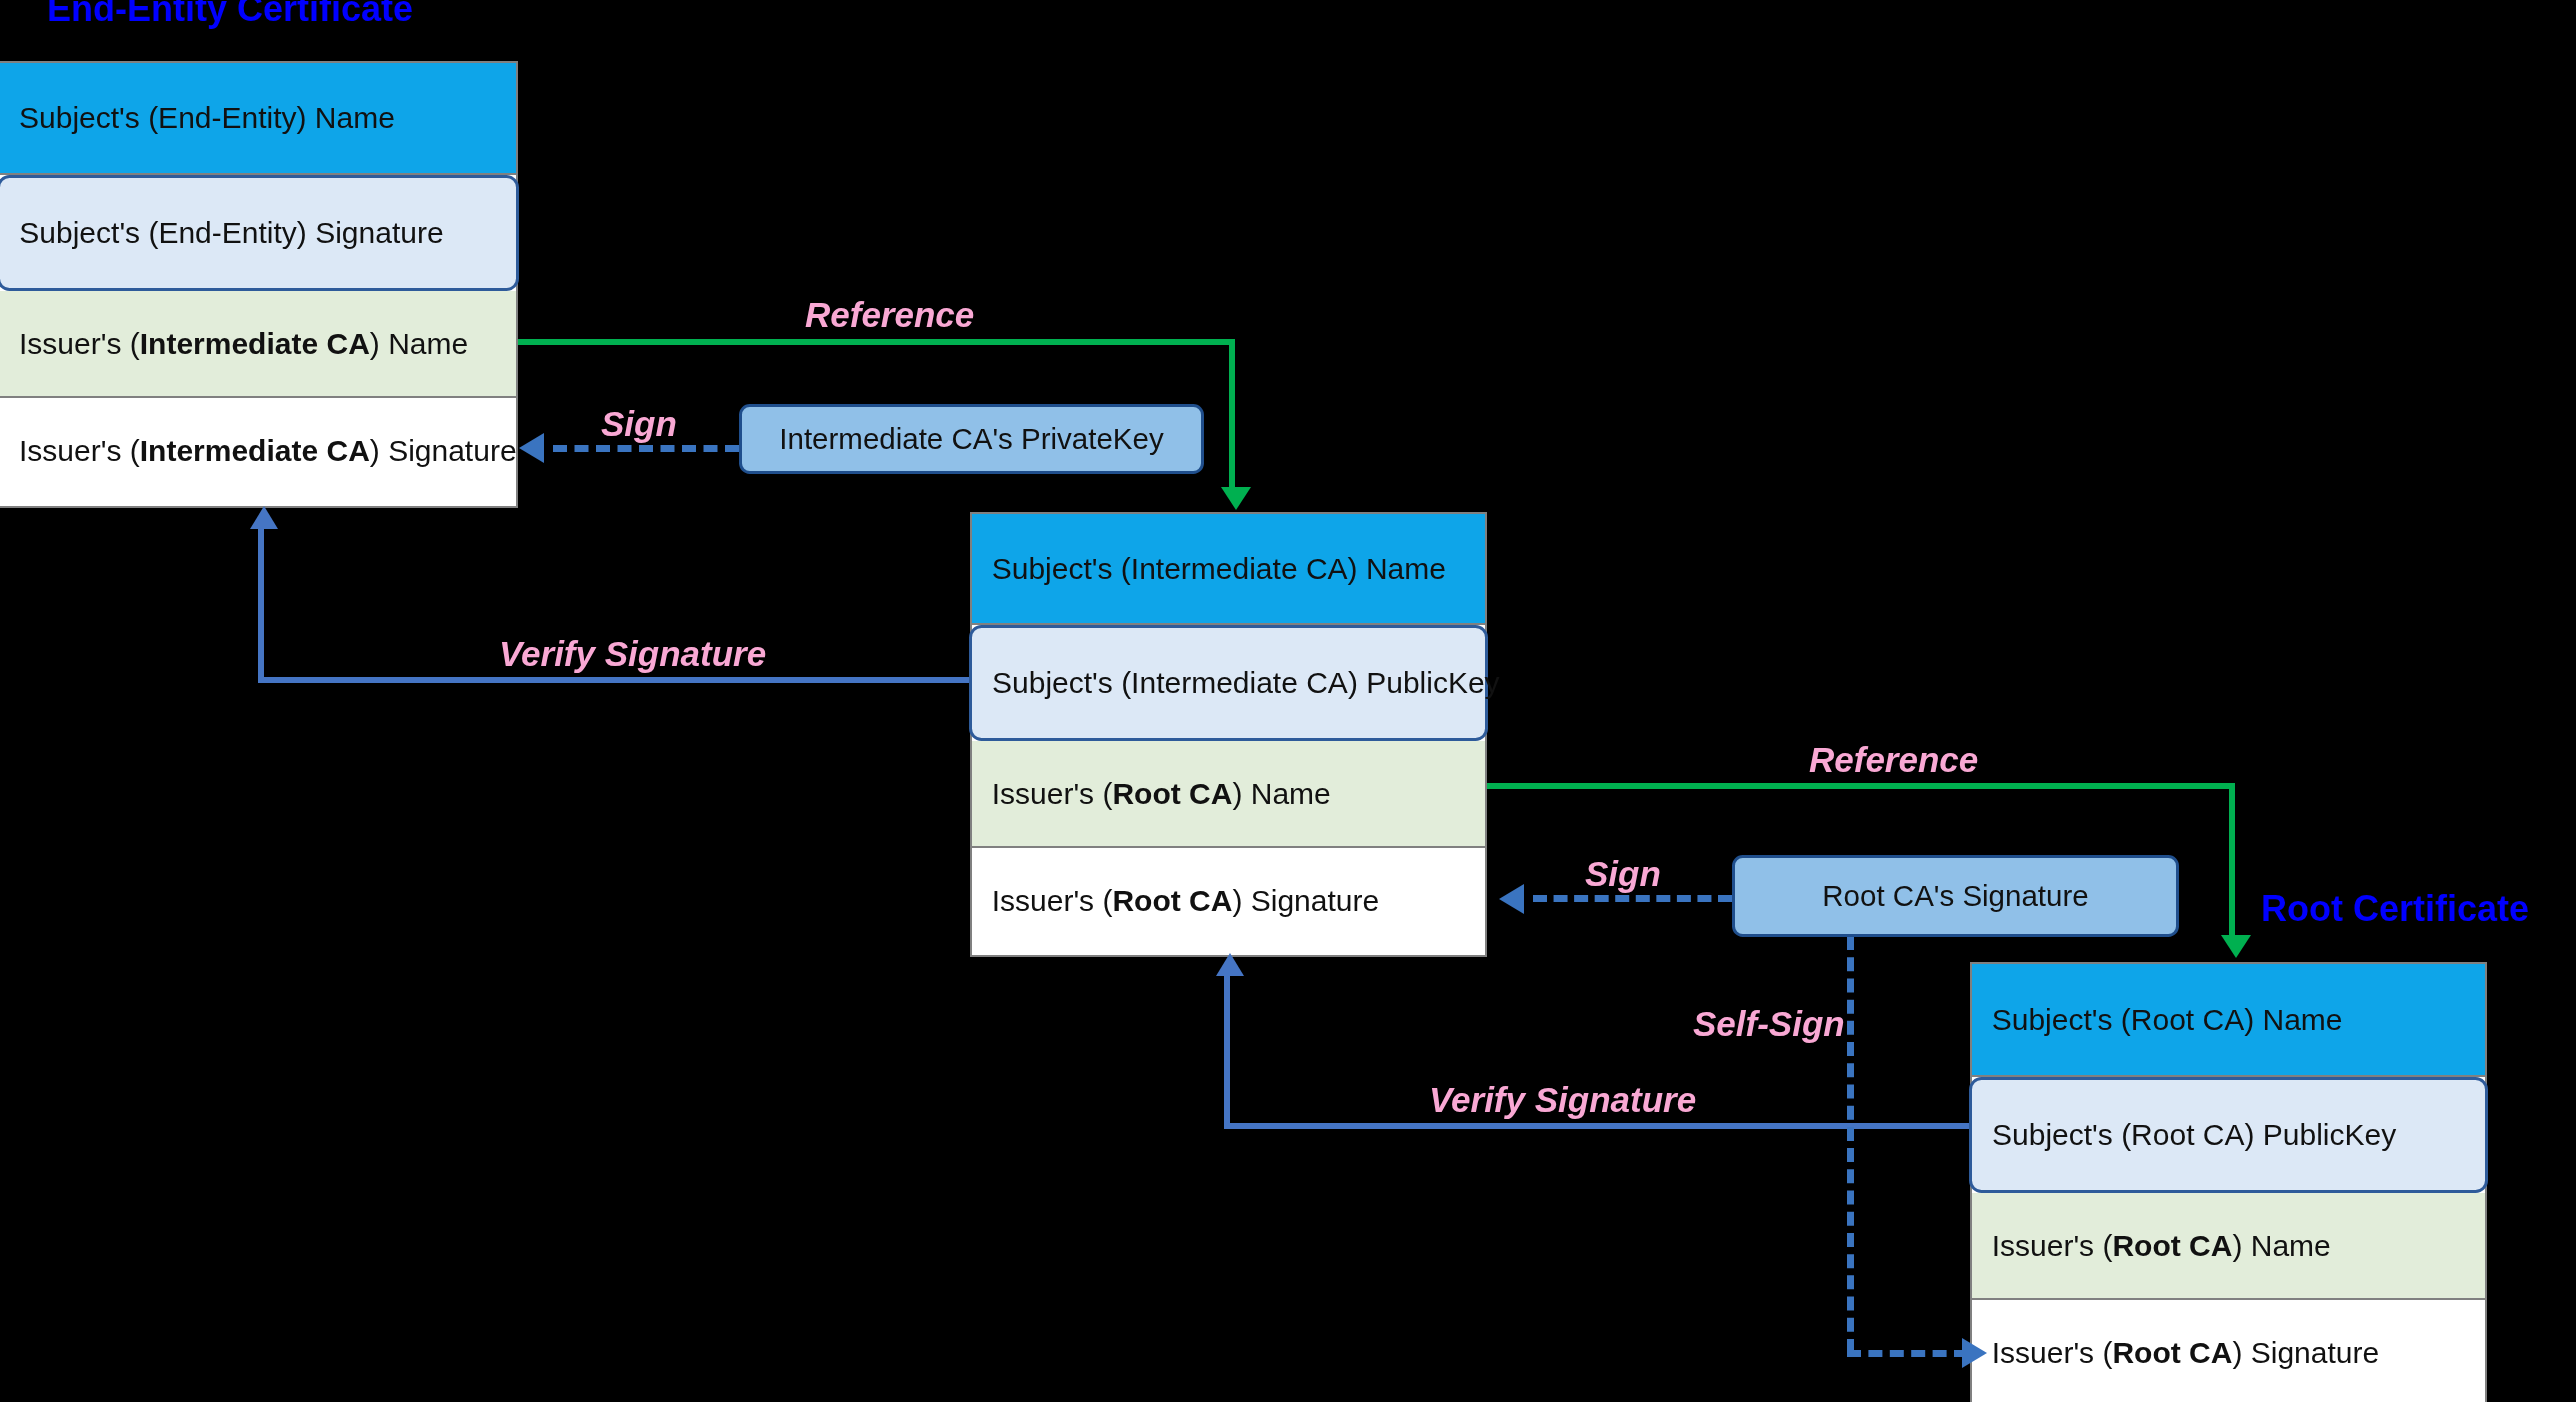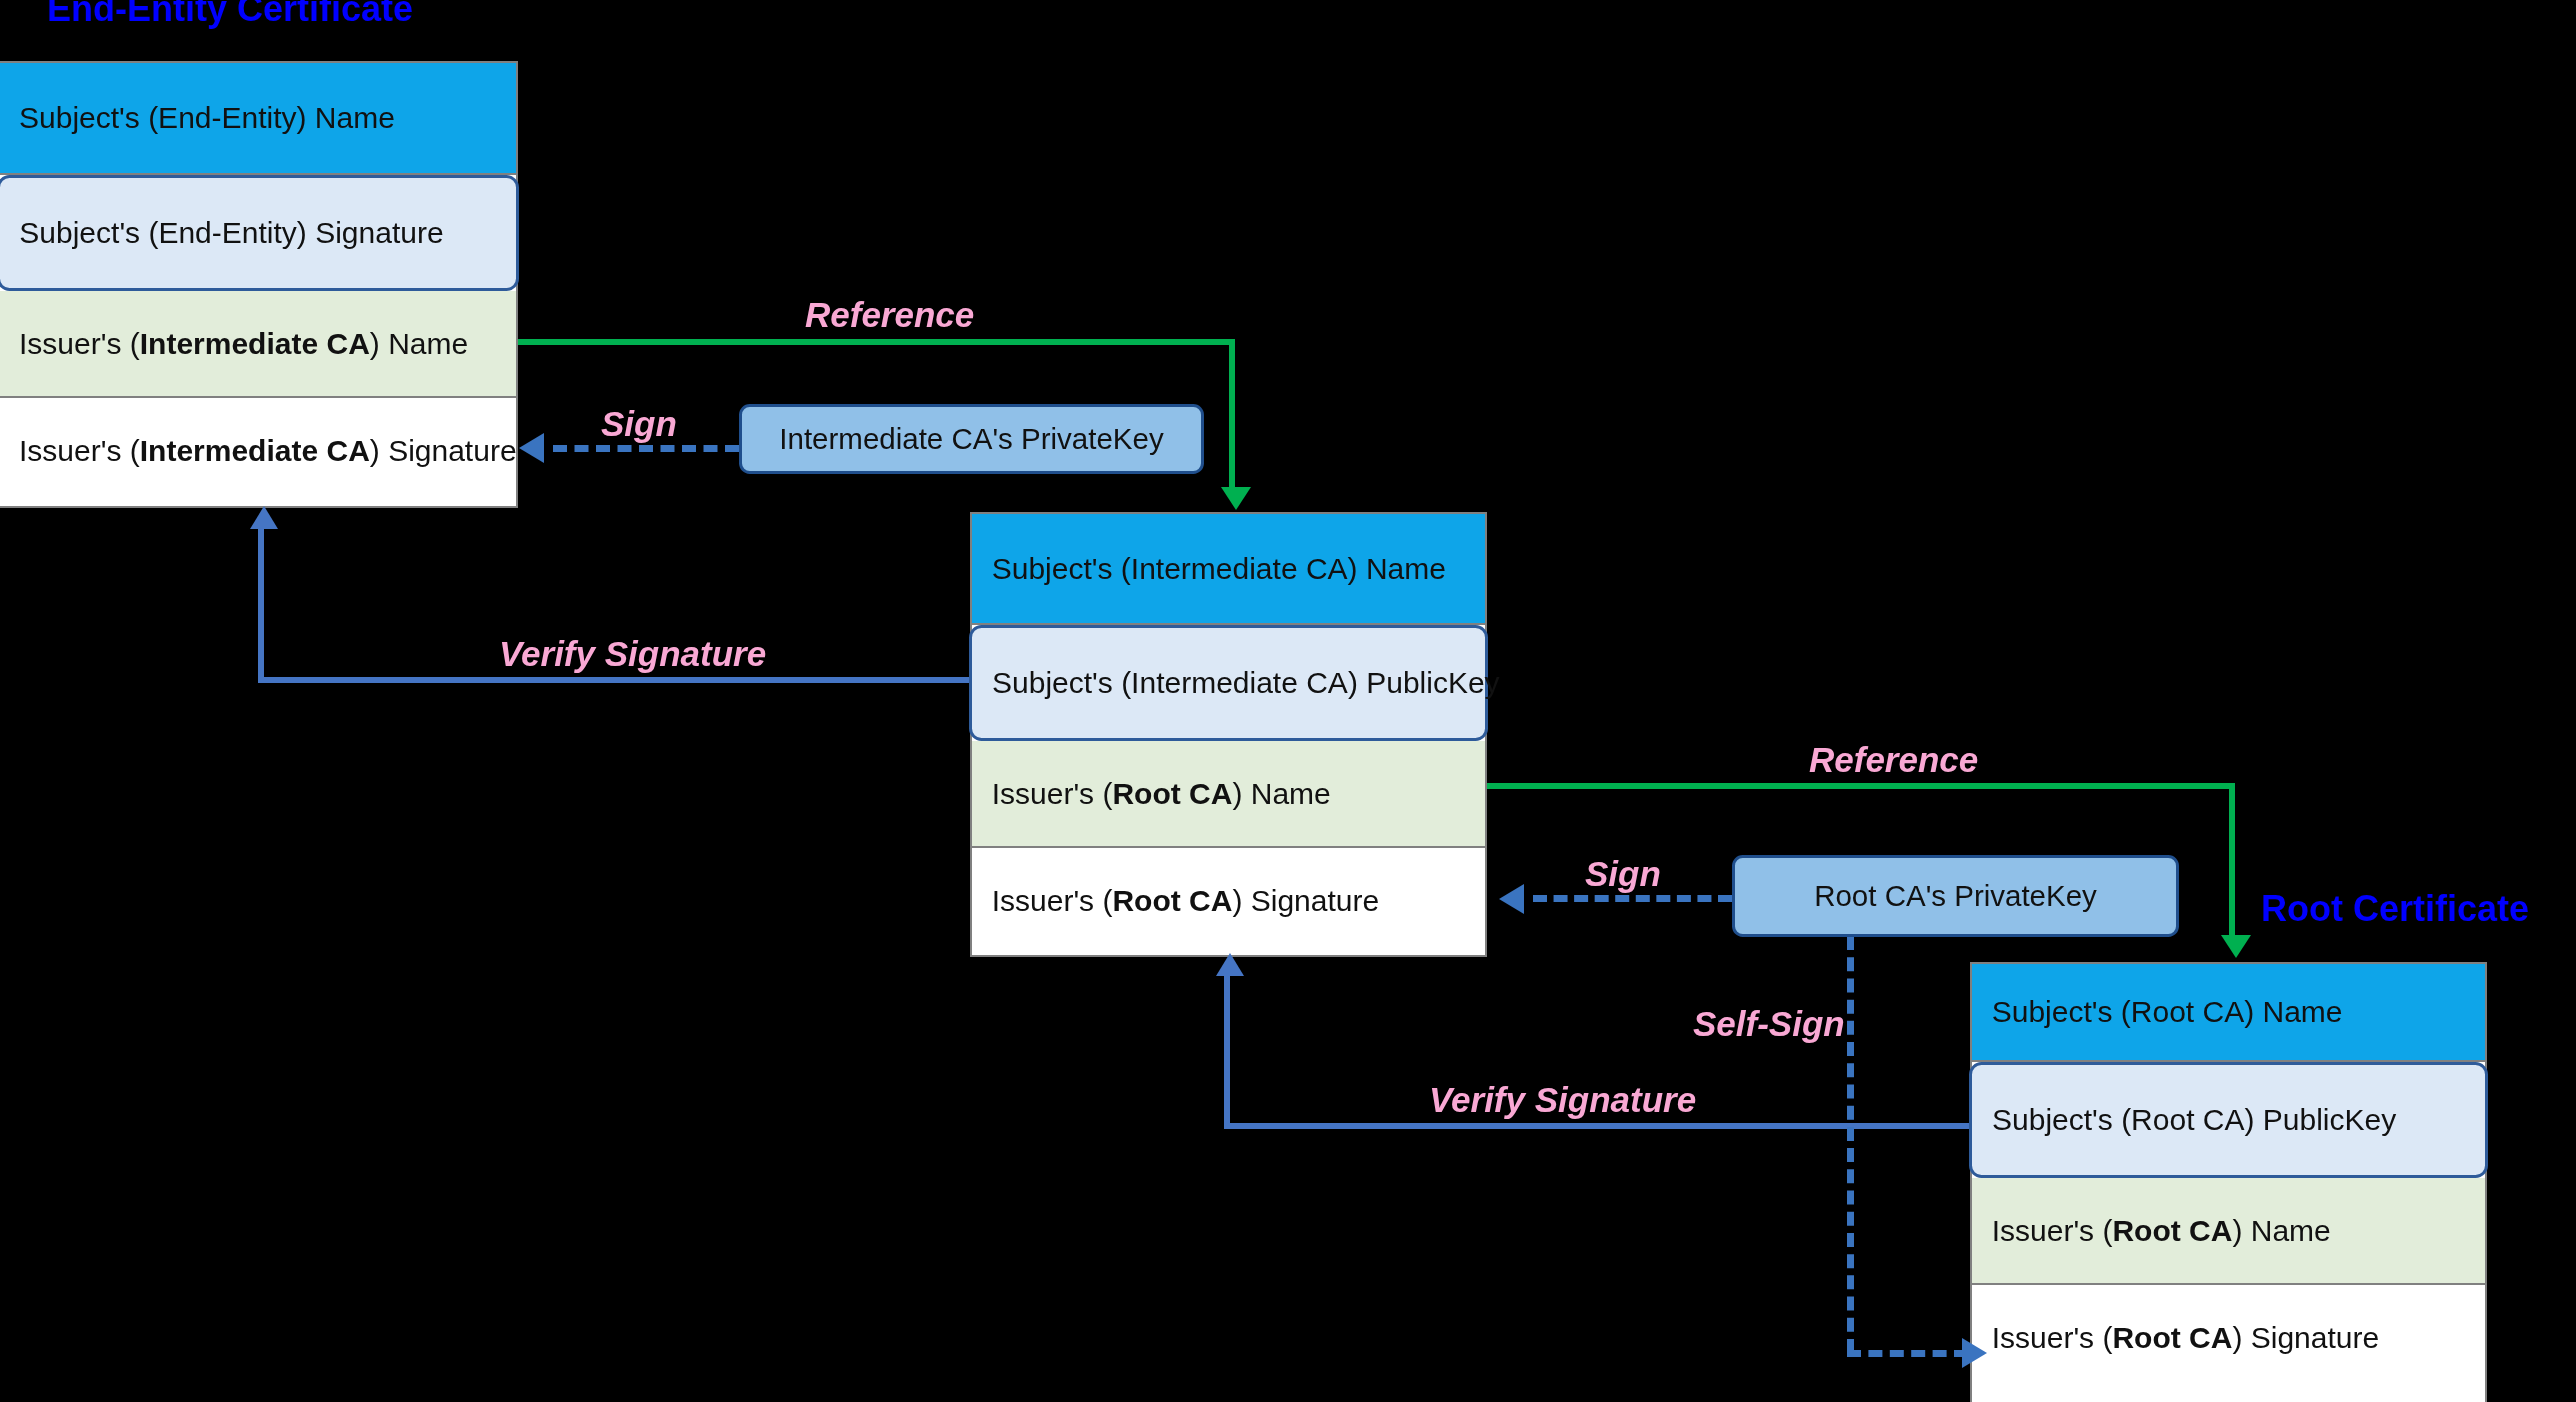--- a/index.html
+++ b/index.html
@@ -208,25 +208,25 @@
         <span>) Name</span>
     </div>
     <div class="cert-row row-signature" style="height:106px;">
       <span>Issuer's (</span>
         <b>Root CA</b>
         <span>) Signature</span>
     </div>
   </div>
 
   <div class="privkey" style="left:1732px; top:855px; width:447px; height:82px;">
-    <span>Root CA's PrivateKey</span>
+    <span>Root CA's Signature</span>
   </div>
 
   <div class="cert" style="left:1970px; top:962px; width:517px; height:445px;">
-    <div class="cert-row row-subject-name" style="height:98px;">
+    <div class="cert-row row-subject-name" style="height:113px;">
       <span>Subject's (Root CA) Name</span>
     </div>
     <div class="cert-row row-publickey" style="height:116px;">
       <span>Subject's (Root CA) PublicKey</span>
     </div>
     <div class="cert-row row-issuer-name" style="height:107px;">
       <span>Issuer's (</span>
         <b>Root CA</b>
         <span>) Name</span>
     </div>

